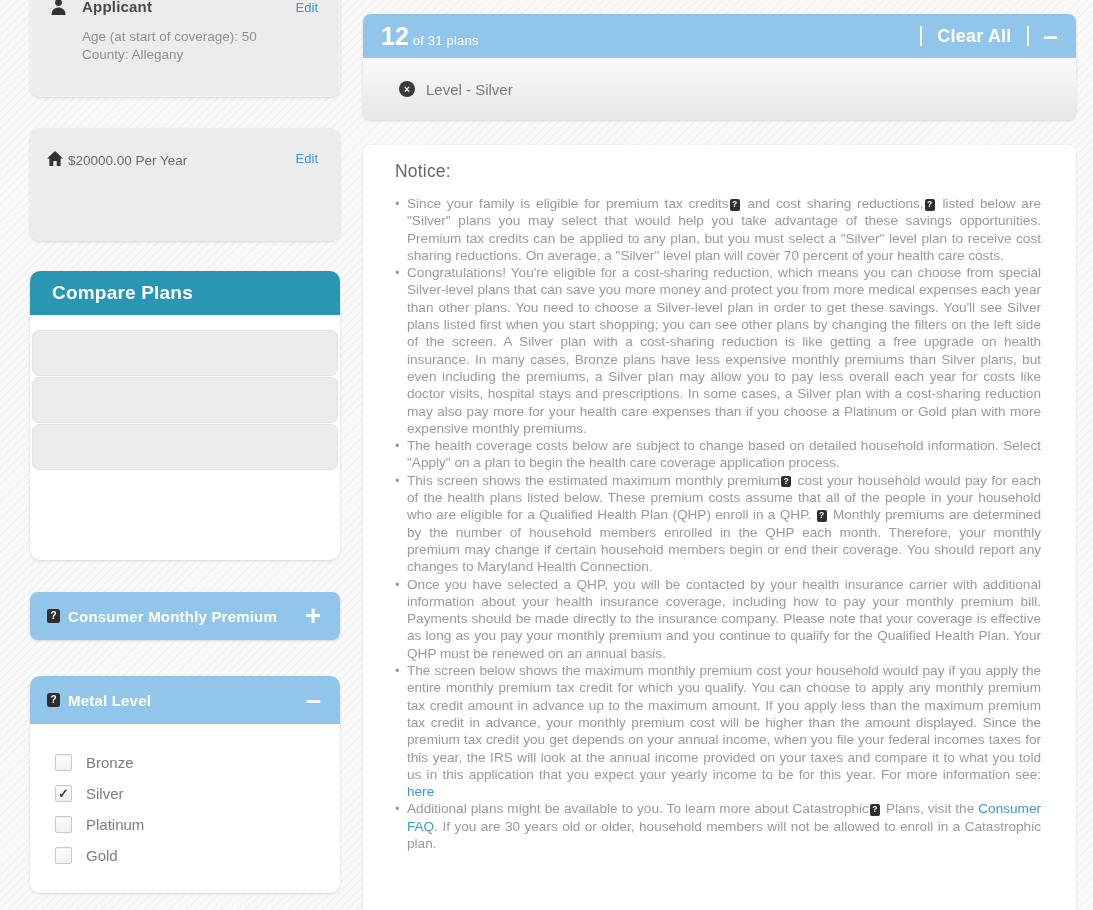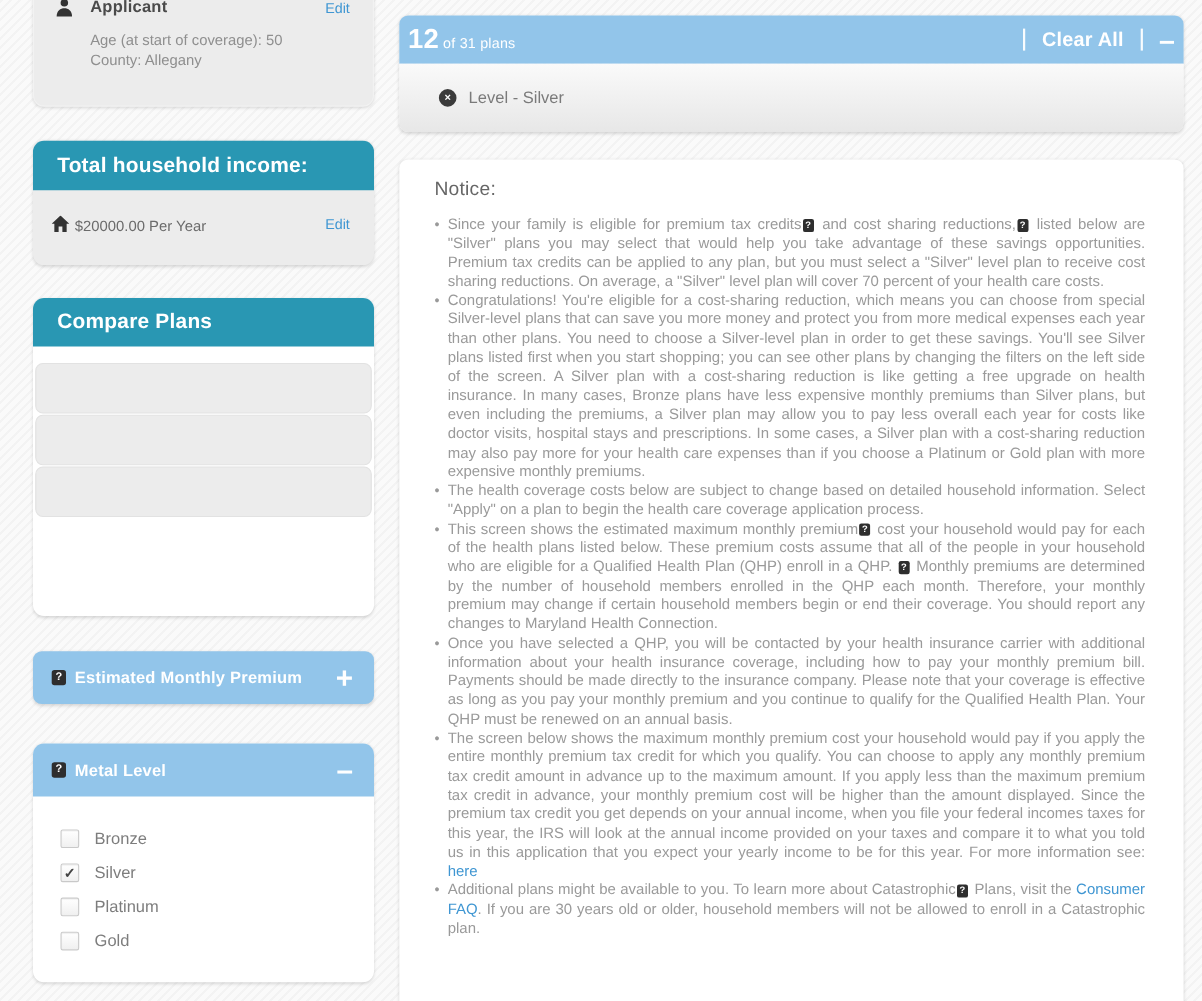--- a/index.html
+++ b/index.html
@@ -73,21 +73,21 @@
          background:linear-gradient(#ffffff,#f0f0f0);
          box-shadow:inset 0 1px 1px rgba(0,0,0,.06);
          display:flex; align-items:center; justify-content:center; cursor:pointer;
          color:#444; font-size:13px; font-weight:bold; }
   .opt-label{ margin-left:14px; font-size:15px; color:var(--labelgray); }
 
   
   .filter-panel{ position:absolute; left:363px; top:14px; width:713px; height:106px;
                  border-radius:8px; box-shadow:0 1px 3px rgba(0,0,0,.14); }
   .filter-head{ height:44px; background:var(--lightblue); border-radius:8px 8px 0 0;
-                display:flex; align-items:baseline; padding:0 8px; color:#fff; }
+                display:flex; align-items:baseline; padding:0 18px; color:#fff; }
   .count-big{ font-size:25px; font-weight:bold; line-height:44px; }
   .count-of{ font-size:13px; font-weight:normal; margin-left:4px; letter-spacing:.2px; }
   .head-right{ margin-left:auto; display:flex; align-items:center; gap:15px;
                align-self:center; }
   .vsep{ width:2px; height:20px; background:rgba(255,255,255,.95); }
   .clear-all{ color:#fff; font-size:18px; font-weight:bold; text-decoration:none;
               letter-spacing:.2px; cursor:pointer; }
   .collapse-glyph{ color:#fff; font-size:26px; font-weight:bold; cursor:pointer;
                    line-height:20px; }
   .filter-body{ height:62px; background:linear-gradient(#fafafa,#e7e7e7);
@@ -125,23 +125,20 @@
       <path d="M1.5 17 C1.5 11.5 5 9.4 8.5 9.4 S15.5 11.5 15.5 17 Z" fill="#333"></path>
     </svg>
   </span>
   <div class="title">Applicant</div>
   <a class="edit-link edit">Edit</a>
   <div class="line1">Age (at start of coverage): 50</div>
   <div class="line2">County: Allegany</div>
 </div>
 
 <div class="card income">
-  <div class="teal-head">
-    <span class="t">Total household income:</span>
-  </div>
   <div class="income-body">
     <span class="home-ic">
       <svg width="16" height="15" viewBox="0 0 16 15">
         <path d="M8 0 L16 7.4 H13.6 V15 H9.7 V10 H6.3 V15 H2.4 V7.4 H0 Z" fill="#333"></path>
       </svg>
     </span>
     <span class="income-val">$20000.00 Per Year</span>
     <a class="edit-link income-edit">Edit</a>
   </div>
 </div>
@@ -152,21 +149,21 @@
   </div>
   <div class="slats">
       <div class="slat"></div>
       <div class="slat"></div>
       <div class="slat"></div>
     </div>
 </div>
 
 <div class="blue-bar premium-bar">
   <span class="help-badge">?</span>
-  <span class="bar-label">Estimated Monthly Premium</span>
+  <span class="bar-label">Consumer Monthly Premium</span>
   <span class="toggle-glyph">+</span>
 </div>
 
 <div class="card metal">
   <div class="metal-head">
     <span class="help-badge">?</span>
     <span class="bar-label">Metal Level</span>
     <span class="toggle-glyph">–</span>
   </div>
   <div class="metal-body">

